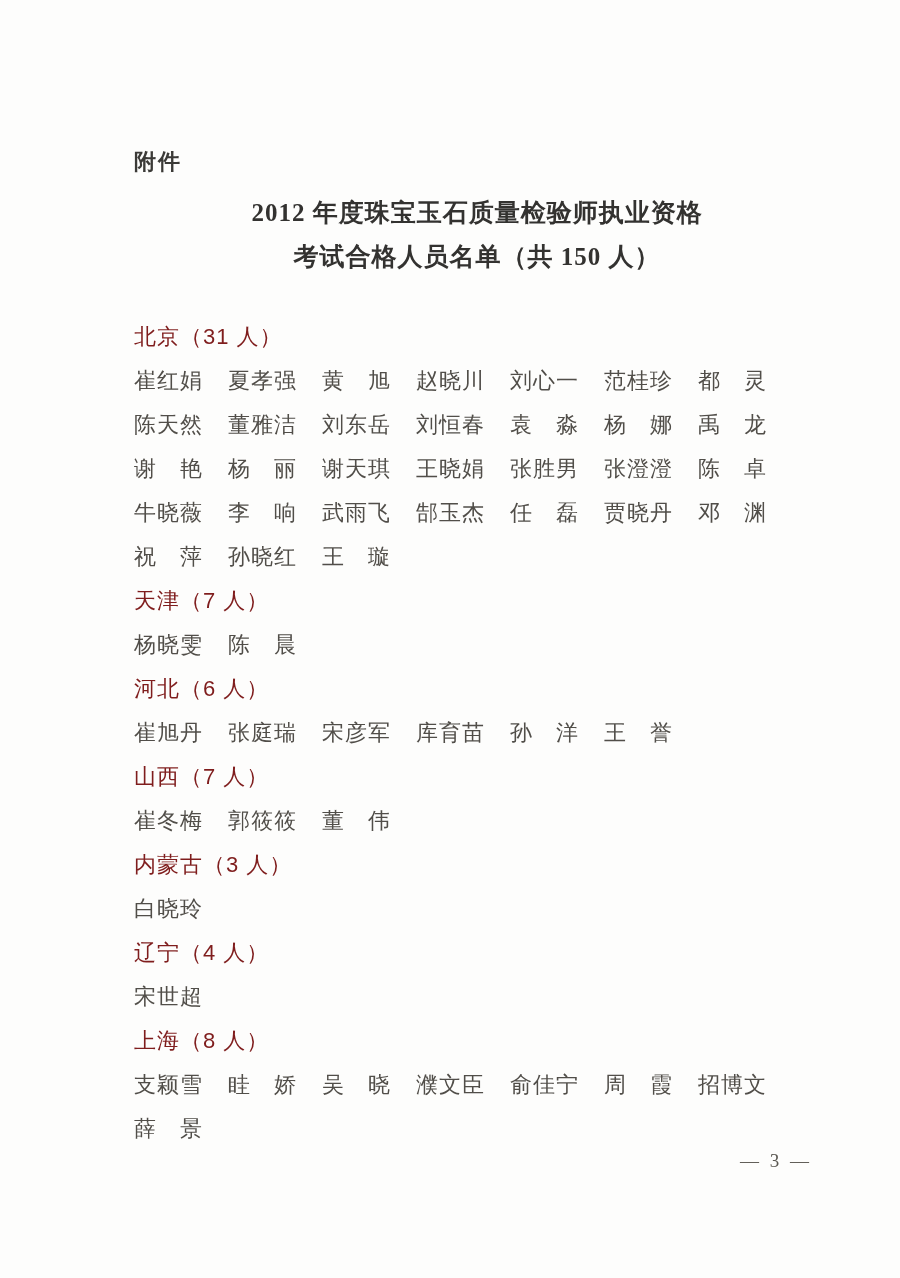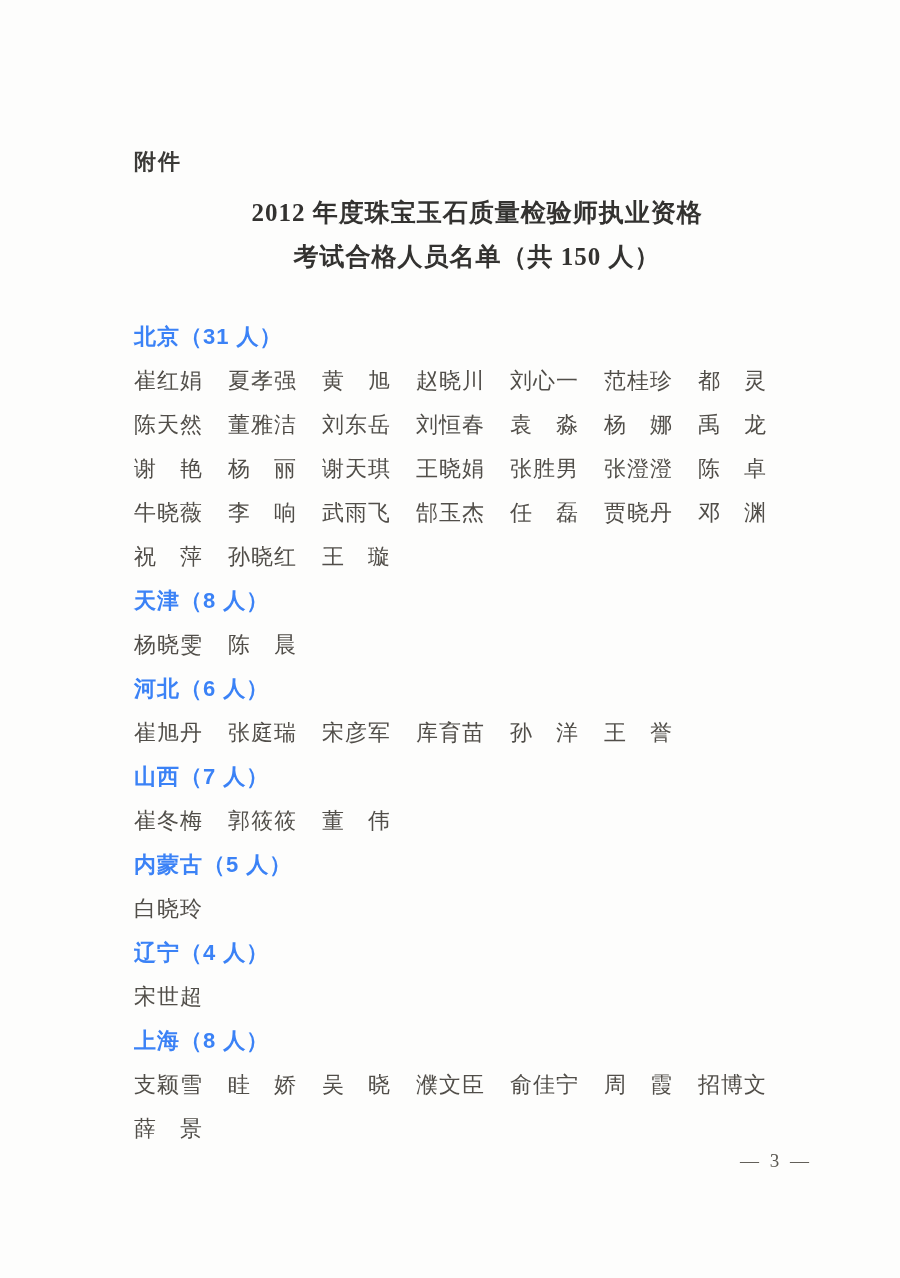--- a/index.html
+++ b/index.html
@@ -43,23 +43,23 @@
     position: absolute;
     left: 134px;
     top: 315px;
     width: 660px;
   }
 
   .section-heading {
     height: 44px;
     line-height: 44px;
     font-family: "Liberation Sans", "DejaVu Sans", sans-serif;
-    font-weight: bold;
+    font-weight: normal;
     font-size: 22px;
-    color: #3b82f6;
+    color: #7f1d1d;
     letter-spacing: 1px;
   }
 
   .name-row {
     height: 44px;
     display: flex;
     align-items: center;
     gap: 26px;
   }
 
@@ -242,21 +242,21 @@
         <span class="person-name">
           <span>孙</span>
           <span>晓</span>
           <span>红</span>
         </span>
         <span class="person-name">
           <span>王</span>
           <span>璇</span>
         </span>
       </div>
-      <div class="section-heading">天津（8 人）</div>
+      <div class="section-heading">天津（7 人）</div>
       <div class="name-row">
         <span class="person-name">
           <span>杨</span>
           <span>晓</span>
           <span>雯</span>
         </span>
         <span class="person-name">
           <span>陈</span>
           <span>晨</span>
         </span>
@@ -302,21 +302,21 @@
         <span class="person-name">
           <span>郭</span>
           <span>筱</span>
           <span>筱</span>
         </span>
         <span class="person-name">
           <span>董</span>
           <span>伟</span>
         </span>
       </div>
-      <div class="section-heading">内蒙古（5 人）</div>
+      <div class="section-heading">内蒙古（3 人）</div>
       <div class="name-row">
         <span class="person-name">
           <span>白</span>
           <span>晓</span>
           <span>玲</span>
         </span>
       </div>
       <div class="section-heading">辽宁（4 人）</div>
       <div class="name-row">
         <span class="person-name">

